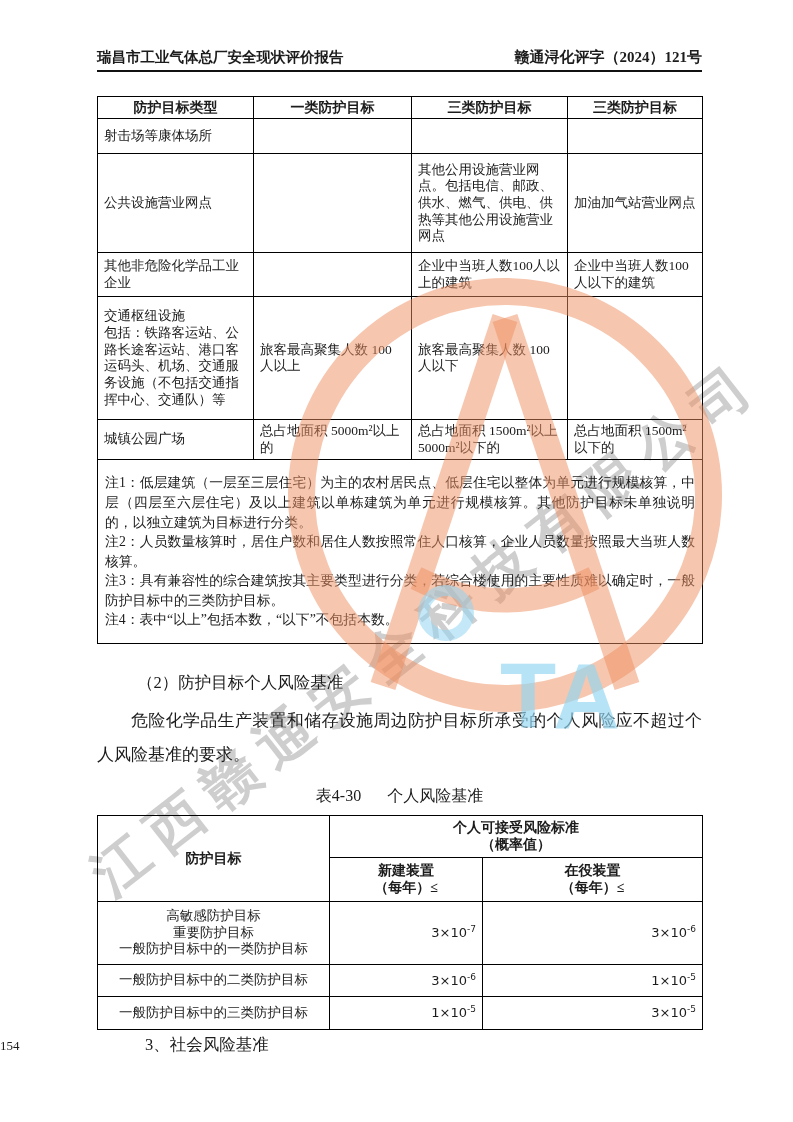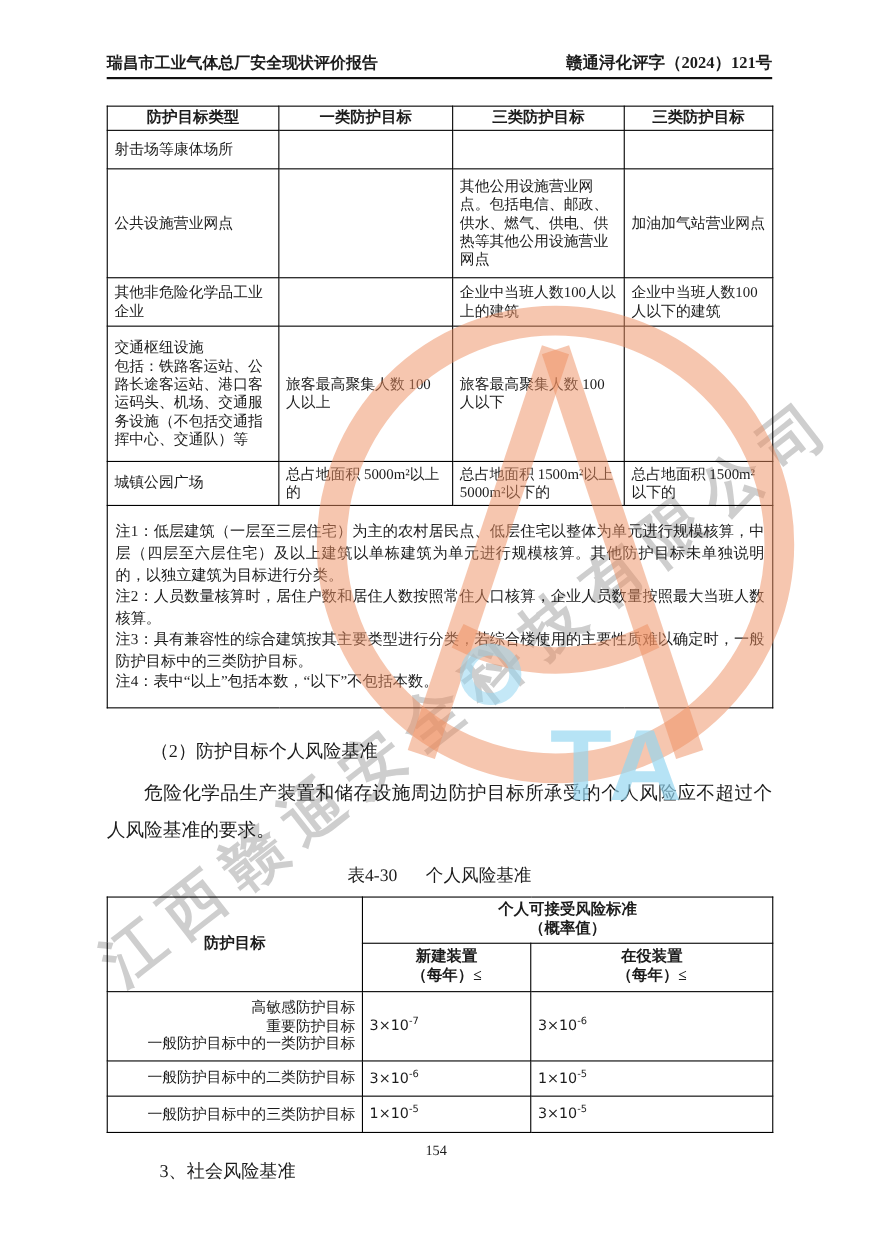--- a/index.html
+++ b/index.html
@@ -35,26 +35,26 @@
   .t1 .notes-cell { padding:13px 7px; line-height:1.42; font-size:13.8px; }
   .t1 .notes-cell div { text-align:justify; }
   .preline { white-space:pre-line; }
 
   .sec-heading { margin-top:28px; padding-left:40px; font-size:16.5px; }
   .paragraph  { margin-top:10px; font-size:17px; line-height:2.0; text-indent:2em; text-align:justify; }
 
   .t2-title { margin-top:14px; text-align:center; font-weight:normal; font-size:16px; }
   .t2-title .gap { display:inline-block; width:26px; }
   .t2 { margin-top:8px; }
-  .t2 td.val { text-align:left; font-family:"DejaVu Sans",sans-serif; font-size:13px; }
-  .t2 td.tgt { text-align:right;margin-left:32px; }
+  .t2 td.val { text-align:right; font-family:"DejaVu Sans",sans-serif; font-size:13px; }
+  .t2 td.tgt { text-align:center;margin-left:32px; }
   .t2 sup { font-size:9px; }
 
-  .next-heading { margin-top:24px; padding-left:48px; font-size:16.5px; }
-  .page-number { position:absolute; left:0; width:793px; top:1038px; text-align:center; font-size:13px; z-index:1; }
+  .next-heading { margin-top:4px; padding-left:48px; font-size:16.5px; }
+  .page-number { position:absolute; left:0; width:793px; top:1038px; font-size:13px; z-index:1; }
 
   
   .wm { position:absolute; pointer-events:none; }
   .wm-gray-text {
     z-index:0; left:100px; top:845px;
     transform:rotate(-38deg); transform-origin:0 50%;
     font-size:56px; letter-spacing:13px; white-space:nowrap;
     color:rgba(158,158,158,0.50); font-weight:bold;
     font-family:"Liberation Sans",sans-serif;
   }

